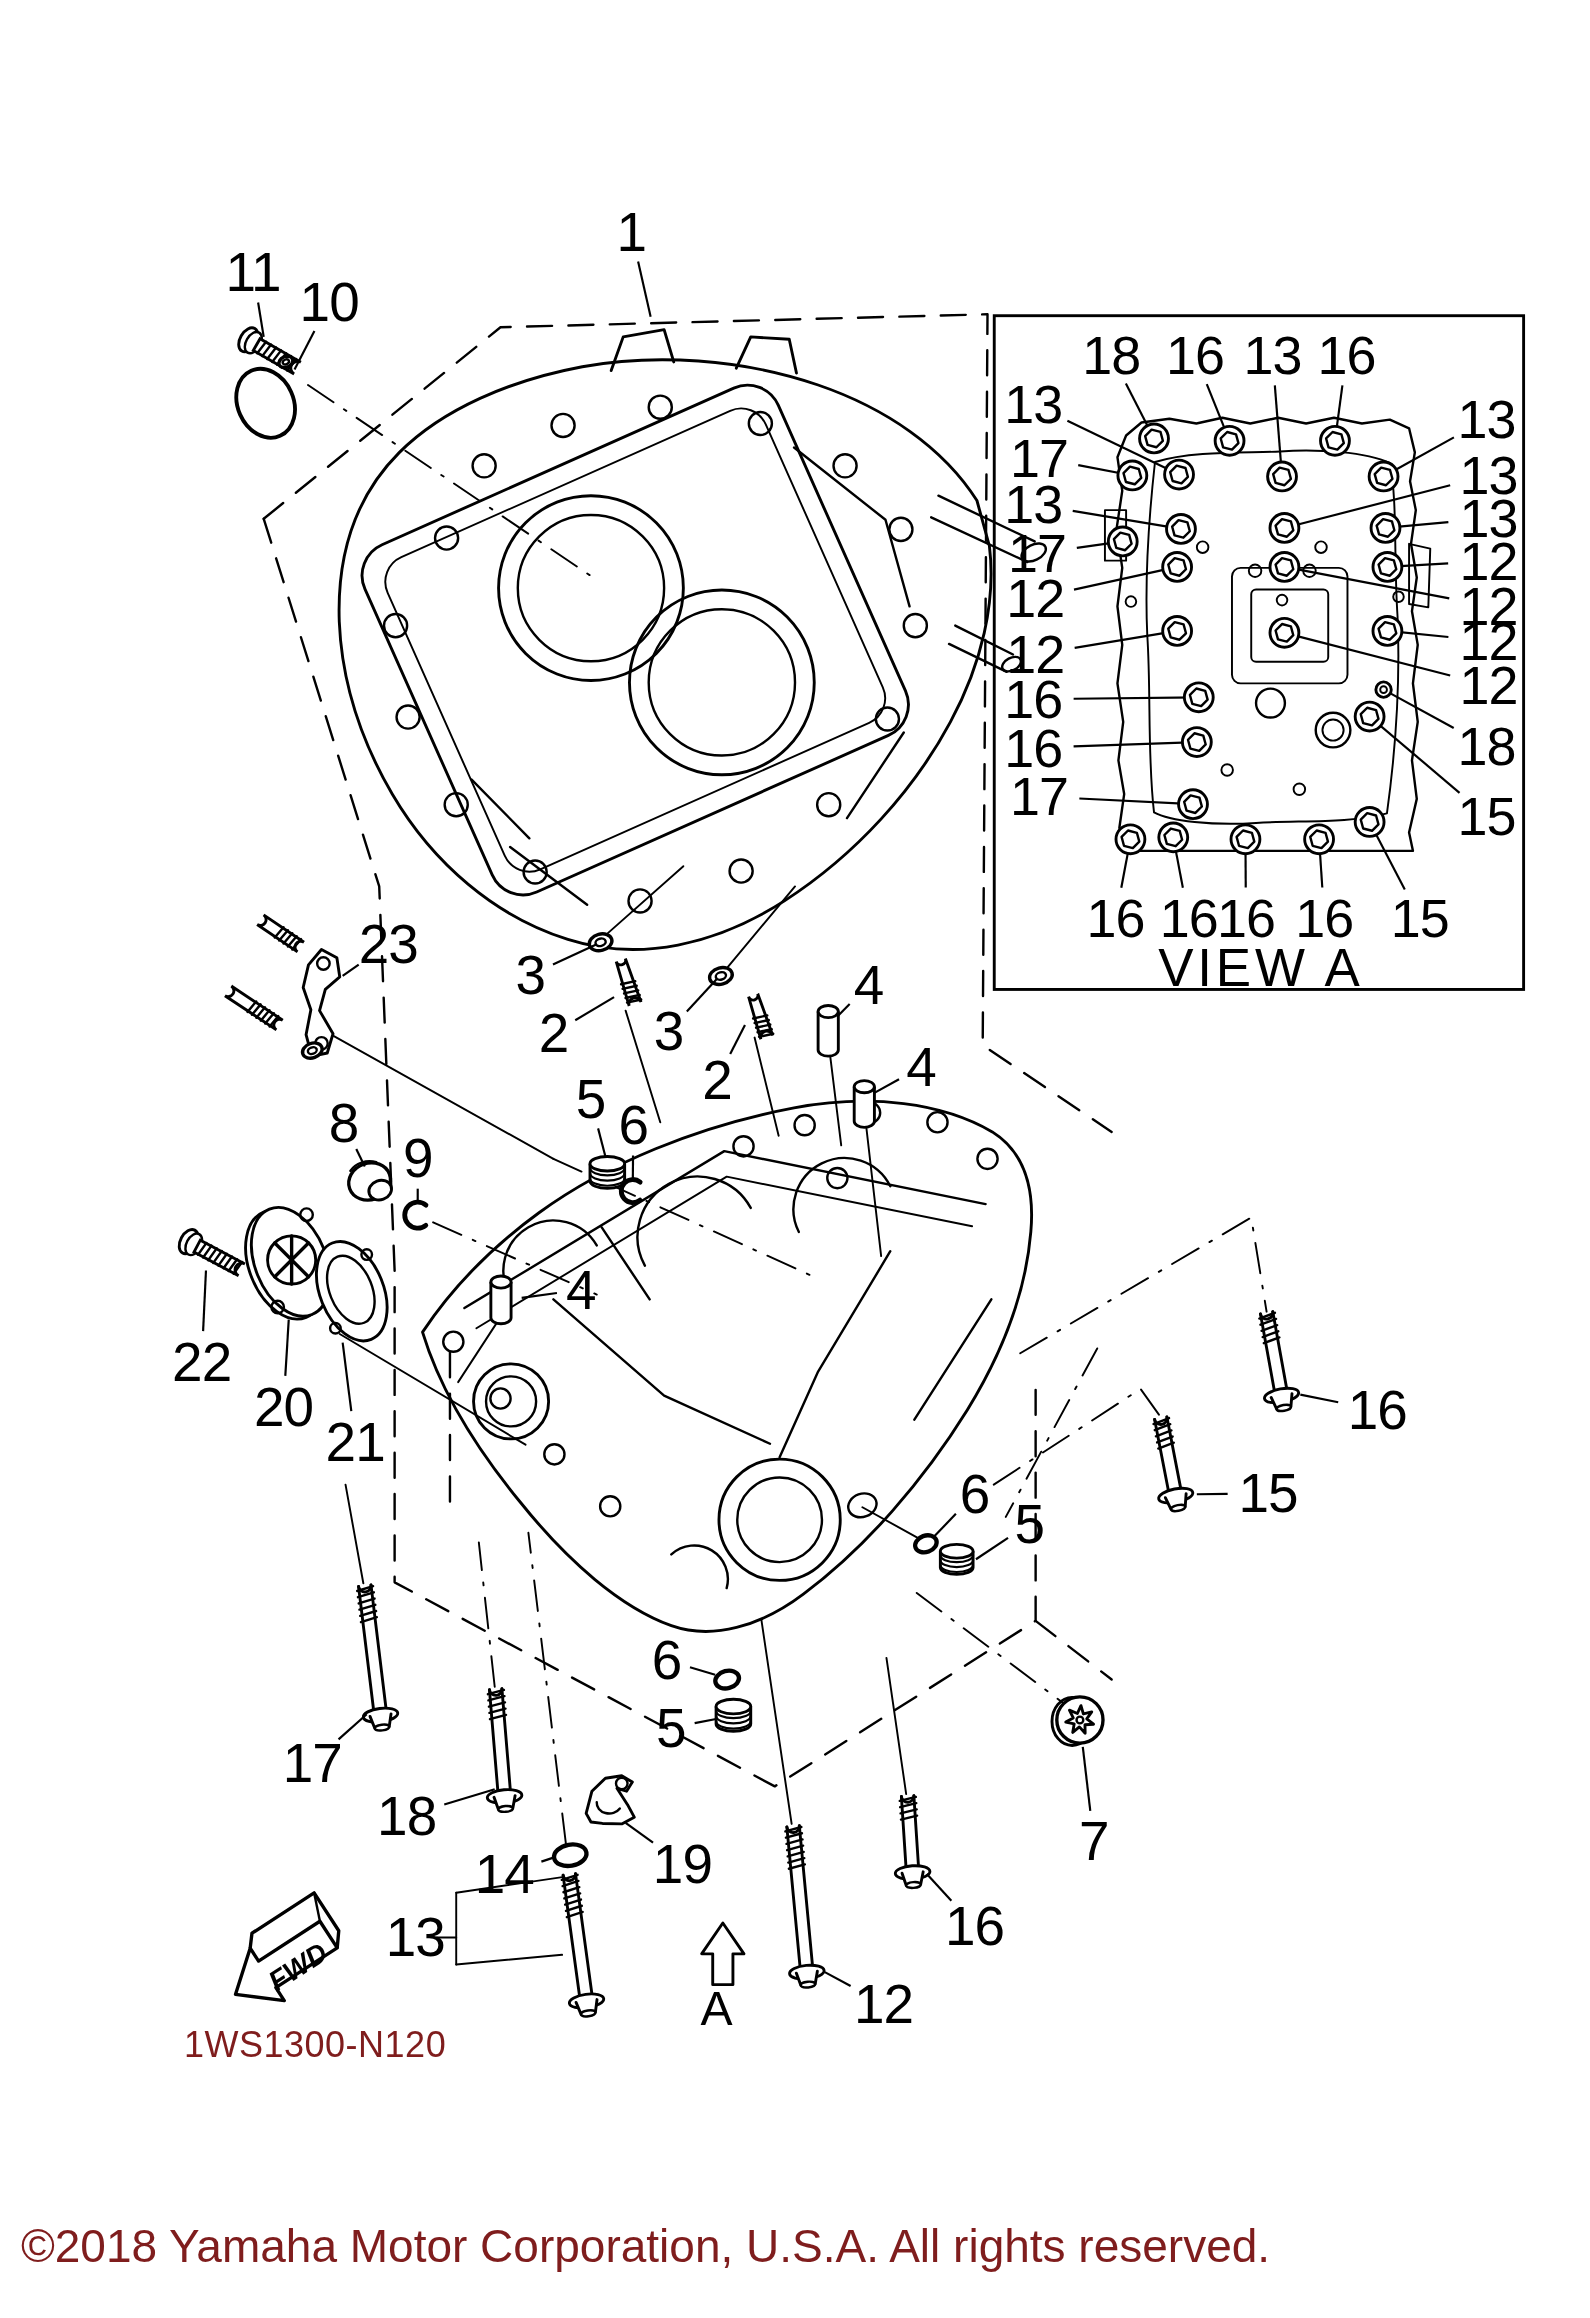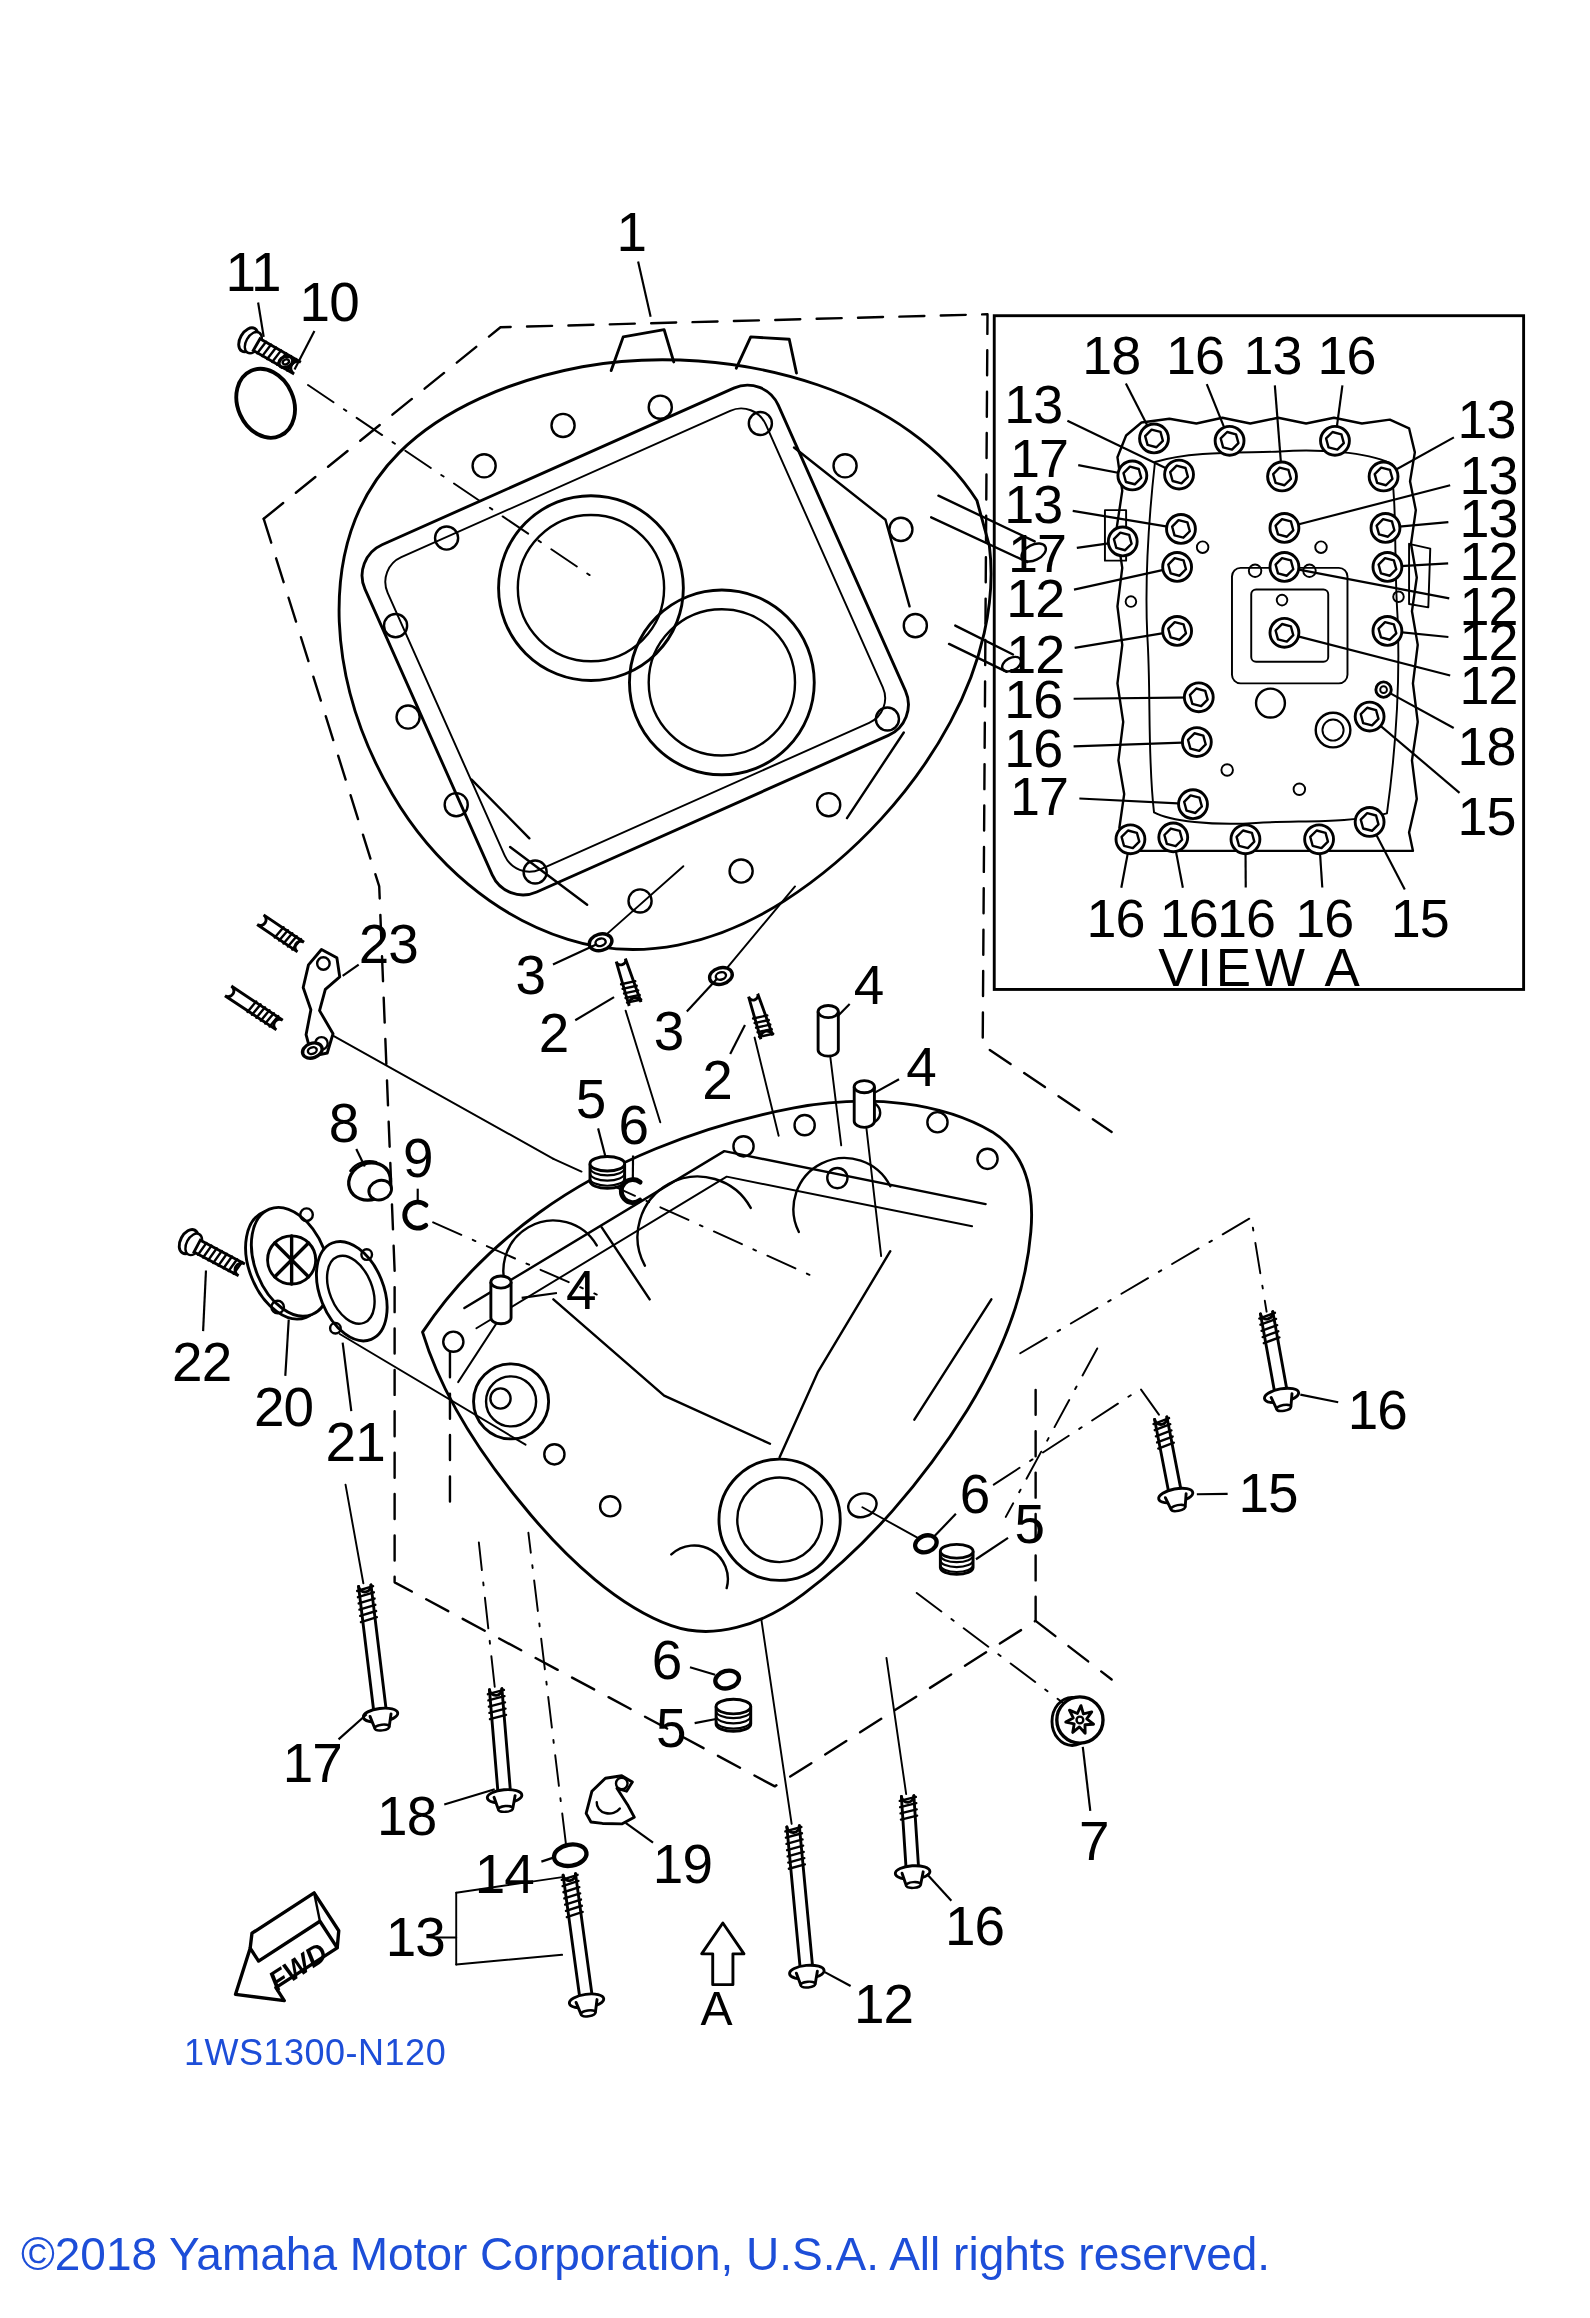--- a/index.html
+++ b/index.html
@@ -1,19 +1,19 @@
 <!DOCTYPE html>
 <html style="font-size:7.7px"><head>
 <meta charset="utf-8">
 <style>
   html,body{margin:0;padding:0;background:#ffffff;}
   body{width:1591px;height:2319px;position:relative;font-family:"Liberation Sans","DejaVu Sans",sans-serif;}
   #stage{position:absolute;left:0;top:0;width:1591px;height:2319px;}
   svg text{font-family:"Liberation Sans","DejaVu Sans",sans-serif;fill:#000;}
-  .overlay{position:absolute;color:#1d4ed8;white-space:nowrap;margin-top:8px;}
+  .overlay{position:absolute;color:#7f1d1d;white-space:nowrap;}
   #code-text{left:184px;top:2024px;font-size:36px;letter-spacing:0.5px;}
   #copyright{left:0;top:2219px;width:1291px;text-align:center;font-size:46px;}
 </style>
 </head>
 <body>
 
 <div id="stage">
 <svg id="svg" viewBox="0 0 3306 4819" xmlns="http://www.w3.org/2000/svg">
 
   <g id="upper-case" fill="none" stroke="#000" stroke-width="6" stroke-linejoin="round" stroke-linecap="round">

